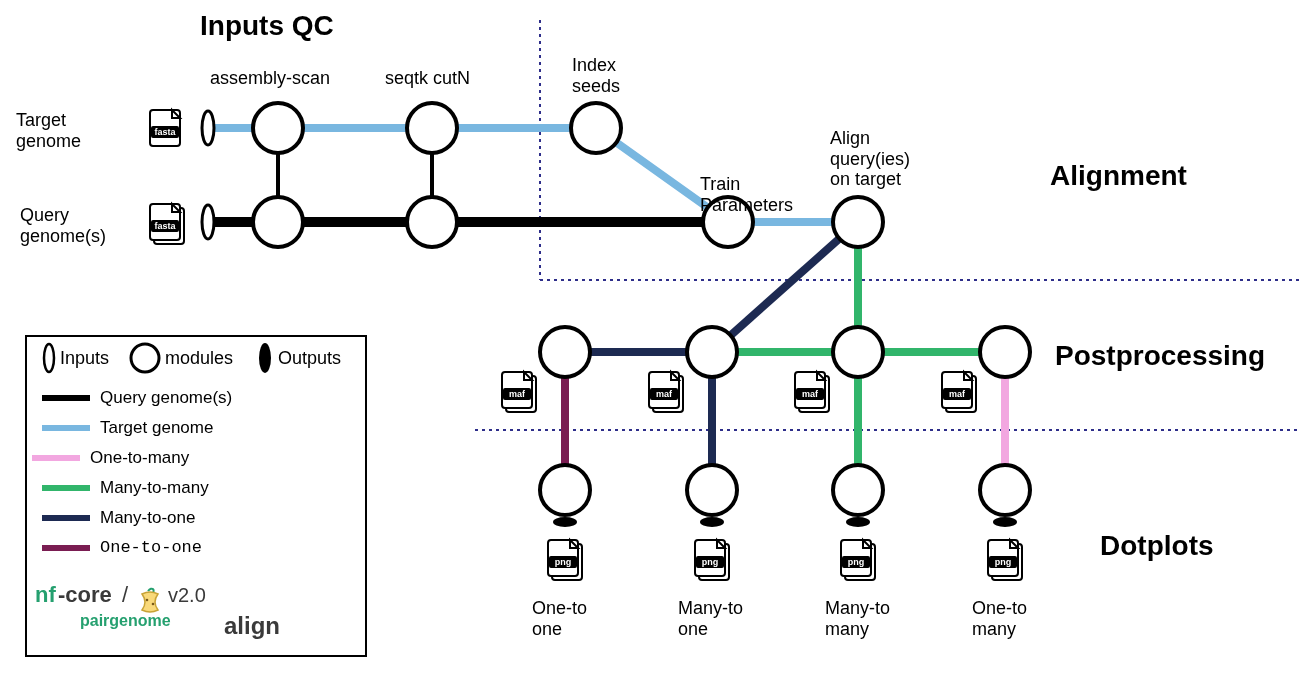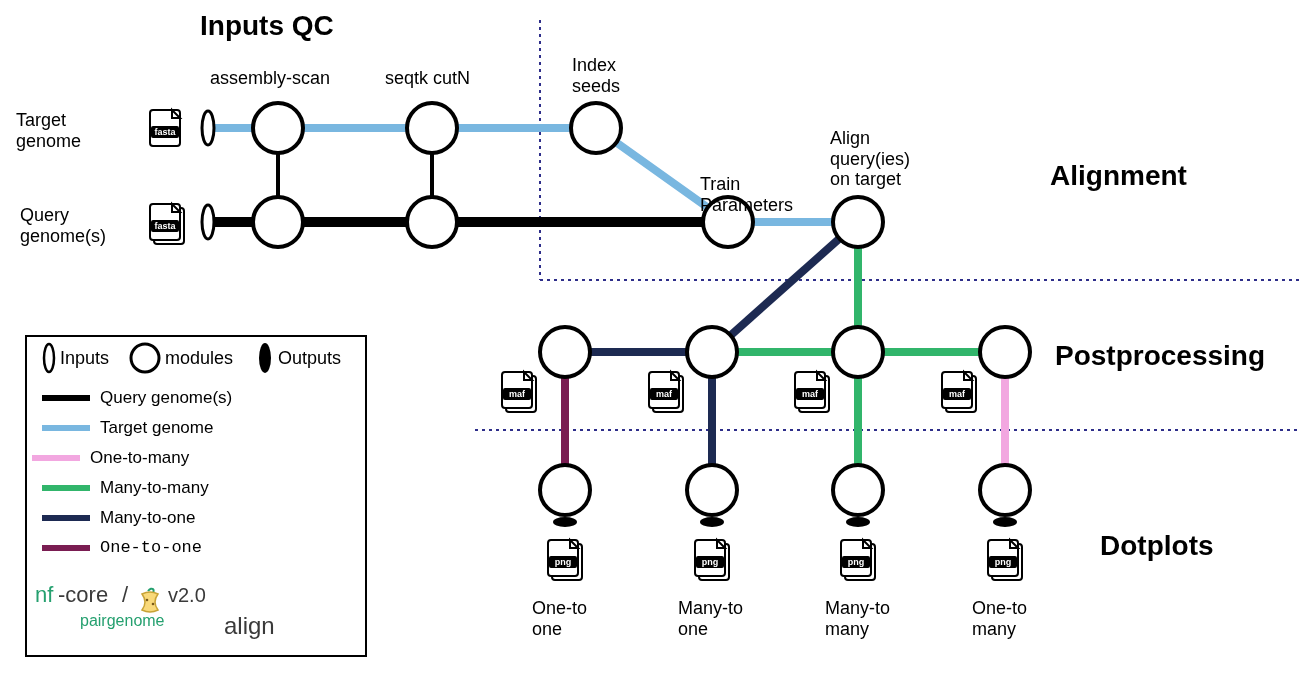--- a/index.html
+++ b/index.html
@@ -36,21 +36,21 @@
   }
   .legend-swatch {
     width: 48px;
     height: 6px;
     margin-right: 10px;
     flex: 0 0 48px;
   }
   .brand {
     position: absolute;
     font-size: 22px;
-    font-weight: 400;
+    font-weight: 700;
   }
 </style>
 </head>
 <body>
 
 <svg width="1315" height="678" xmlns="http://www.w3.org/2000/svg">
   <defs>
 
     <g id="file-stack">
       <rect x="4" y="4" width="30" height="36" rx="3" fill="#fff" stroke="#000" stroke-width="2"></rect>

